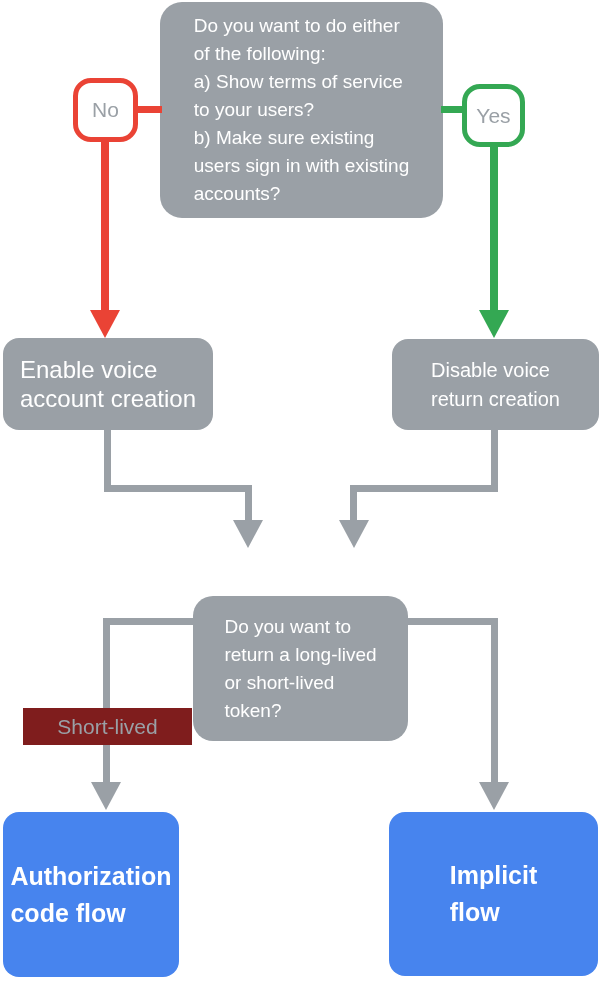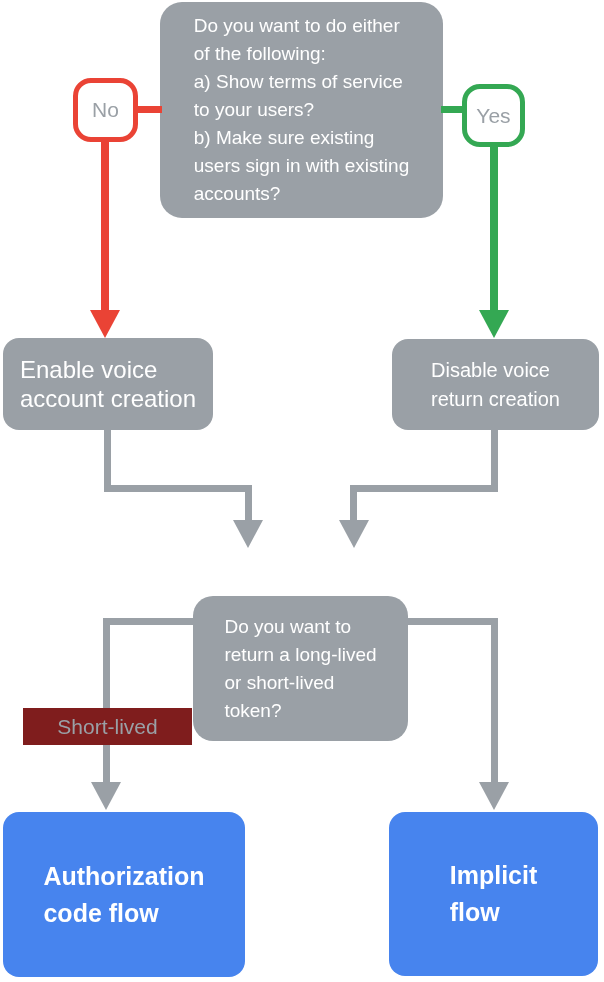--- a/index.html
+++ b/index.html
@@ -104,18 +104,18 @@
 
   <div class="line" style="left:103px; top:618px; width:90px; height:7px;"></div>
   <div class="line" style="left:103px; top:618px; width:7px; height:164px;"></div>
   <div class="arrow" style="left:91px; top:782px;"></div>
   <div class="tag" style="left:23px; top:708px; width:169px; height:37px;">Short-lived</div>
 
   <div class="line" style="left:408px; top:618px; width:90px; height:7px;"></div>
   <div class="line" style="left:491px; top:618px; width:7px; height:164px;"></div>
   <div class="arrow" style="left:479px; top:782px;"></div>
 
-  <div class="node blue" style="left:3px; top:812px; width:242px; height:165px; border-radius:16px; font-size:25px; line-height:37px;">Authorization
+  <div class="node blue" style="left:3px; top:812px; width:176px; height:165px; border-radius:16px; font-size:25px; line-height:37px;">Authorization
 code flow</div>
   <div class="node blue" style="left:389px; top:812px; width:209px; height:164px; border-radius:16px; font-size:25px; line-height:37px;">Implicit
 flow</div>
 
 </div>
 
 </body></html>

